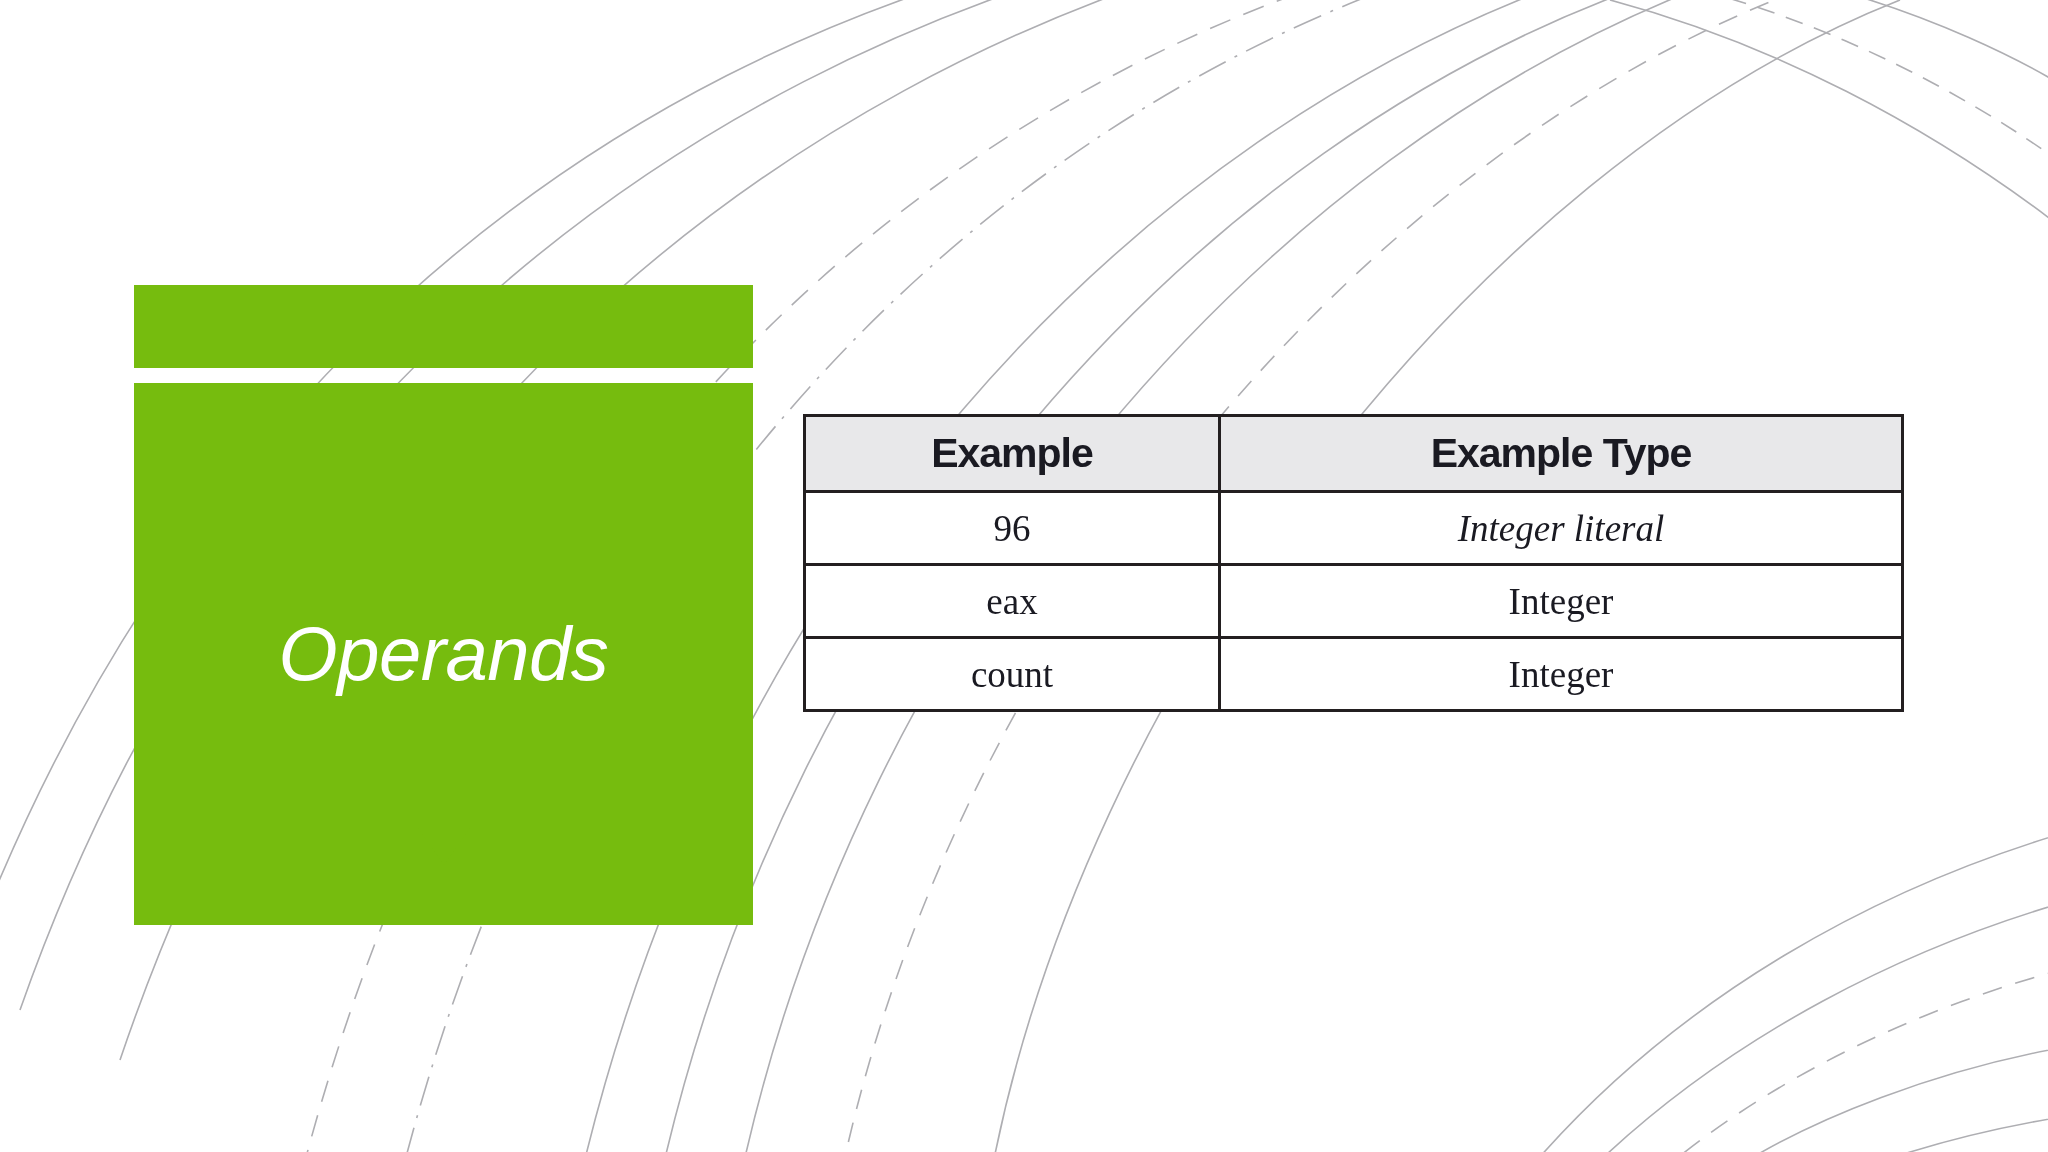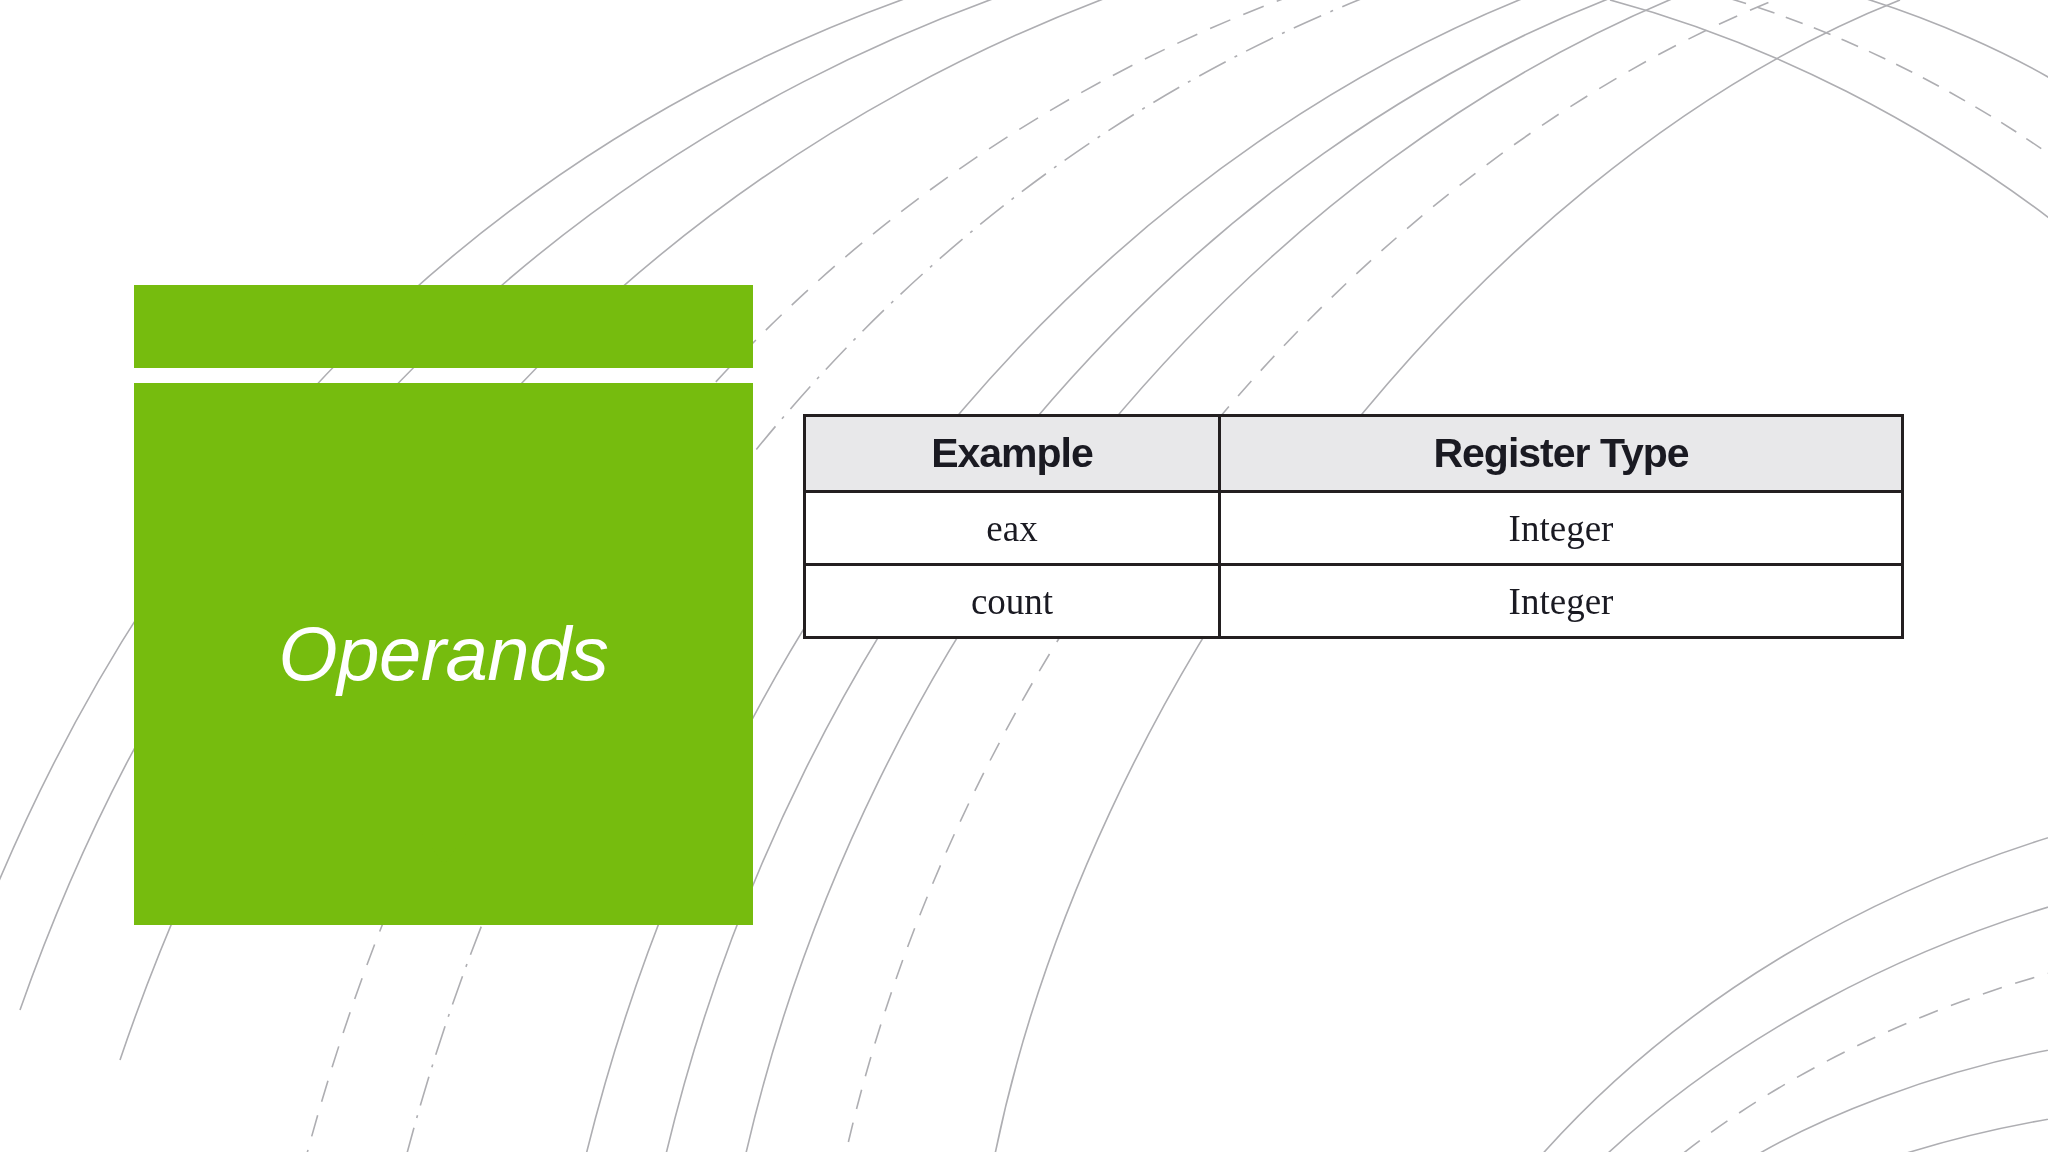--- a/index.html
+++ b/index.html
@@ -151,24 +151,28 @@
 </div>
 
 <table id="operand-table">
   <colgroup>
     <col class="col-example">
     <col class="col-type">
   </colgroup>
   <thead>
     <tr>
       <th>Example</th>
-      <th>Register Type</th>
+      <th>Example Type</th>
     </tr>
   </thead>
   <tbody>
+    <tr>
+      <td>96</td>
+      <td class="italic-cell">Integer literal</td>
+    </tr>
     <tr>
       <td>eax</td>
       <td>Integer</td>
     </tr>
     <tr>
       <td>count</td>
       <td>Integer</td>
     </tr>
   </tbody>
 </table>

